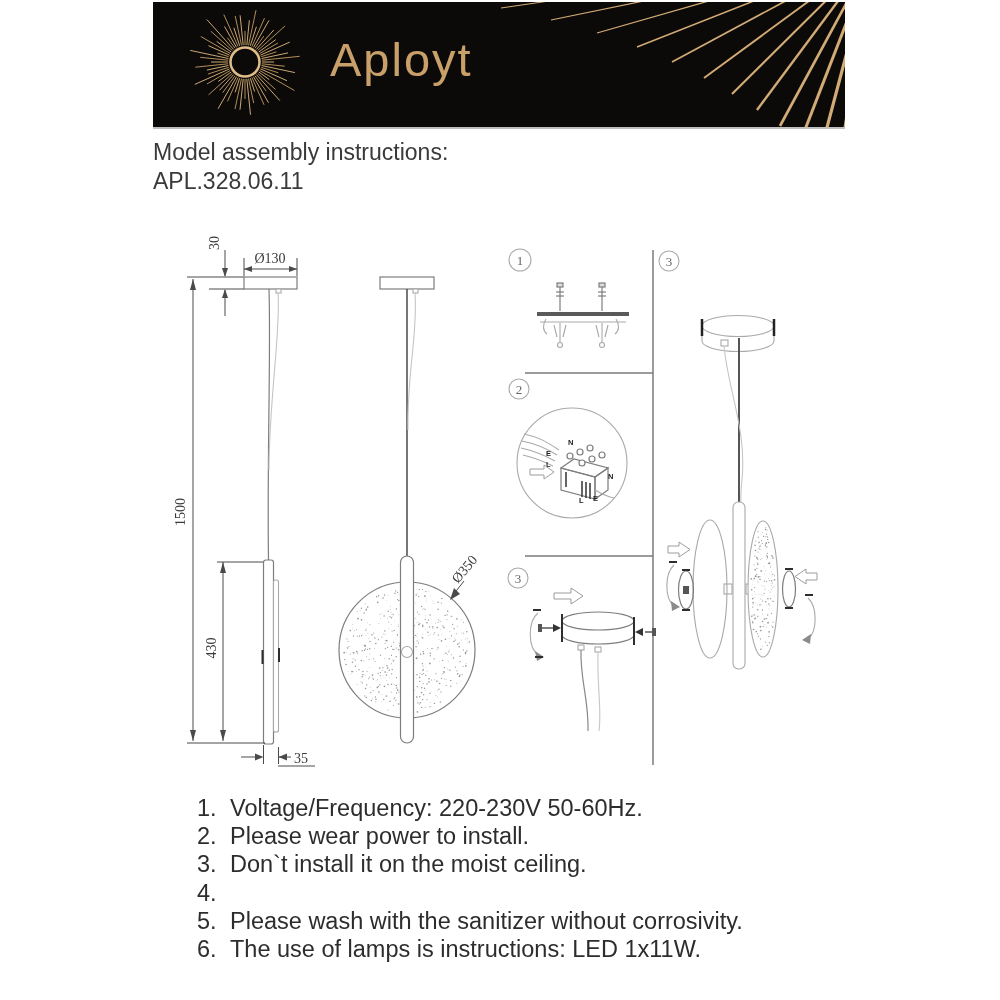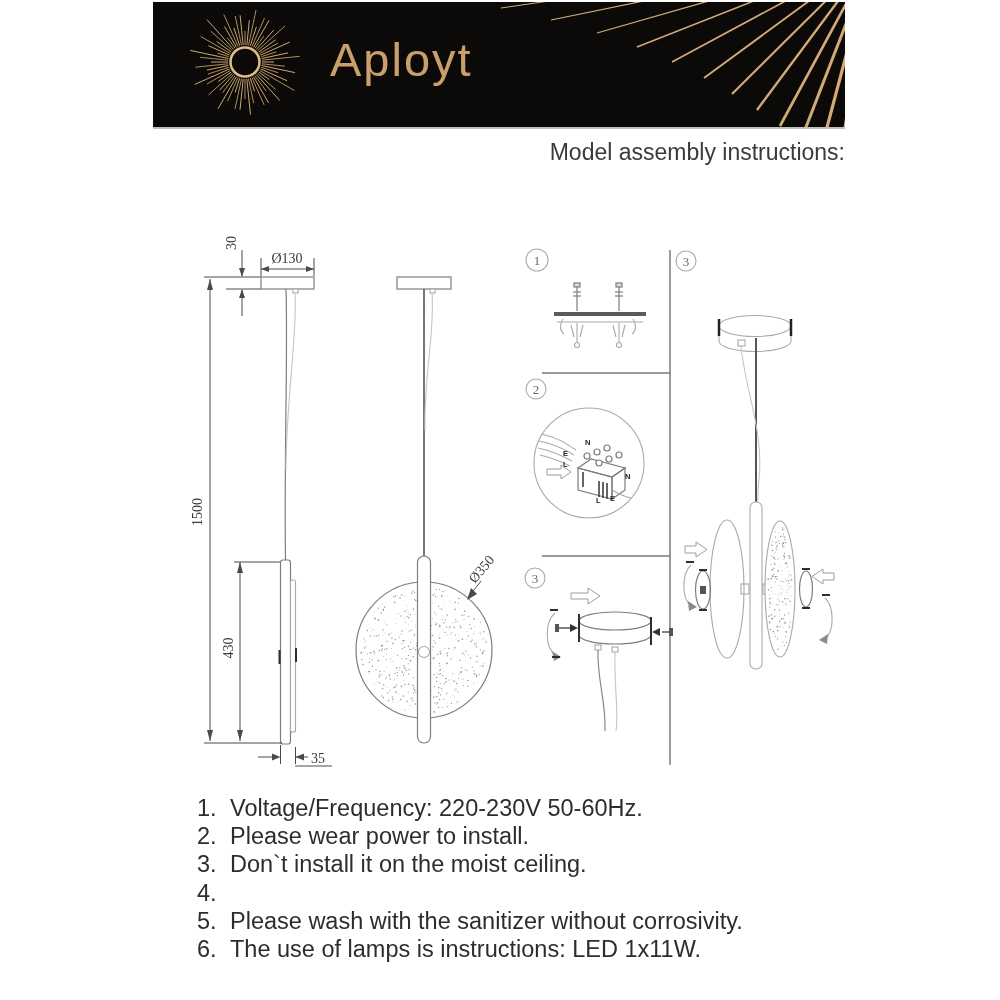--- a/index.html
+++ b/index.html
@@ -7,25 +7,25 @@
         font-family:"Liberation Sans",sans-serif;padding-left:44px;}
 
   
   .banner{position:absolute;left:153px;top:2px;width:692px;height:125px;
           background:var(--banner-bg,#0c0a08);border-bottom:2px solid #bfbfbf;overflow:hidden;}
   .banner svg{position:absolute;left:0;top:0;}
   .brand{position:absolute;left:177px;top:34px;font-size:47px;font-weight:300;
          letter-spacing:2px;color:var(--gold,#c9a06a);line-height:1;}
 
   
-  .title-block{position:absolute;left:153px;top:138px;width:692px;text-align:right;
+  .title-block{position:absolute;left:153px;top:138px;width:692px;text-align:left;
                color:#3a3a3a;font-size:23px;font-weight:500;line-height:29px;}
 
   
-  .drawing{position:absolute;left:164px;top:225px;width:700px;height:565px;}
+  .drawing{position:absolute;left:147px;top:225px;width:700px;height:565px;}
   svg text{font-family:"Liberation Serif",serif;fill:#3a3a3a;}
   .t14{font-size:14px;}
   .t13{font-size:13px;fill:#666;}
   .t7{font-size:7.5px;font-family:"Liberation Sans",sans-serif;font-weight:bold;fill:#222;}
   .s1{stroke:#4a4a4a;stroke-width:1;fill:none;}
   .s1f{fill:#4a4a4a;stroke:none;}
   .g1{stroke:#7d7d7d;stroke-width:1.2;fill:none;}
   .g1w{stroke:#7d7d7d;stroke-width:1.2;fill:#fff;}
   .g2{stroke:#a9a9a9;stroke-width:1.1;fill:none;}
   .g2w{stroke:#a9a9a9;stroke-width:1.1;fill:#fff;}
@@ -128,20 +128,21 @@
         <line x1="720" y1="-48" x2="648" y2="138" stroke-width="3"></line>
         <line x1="720" y1="-48" x2="668" y2="148" stroke-width="3.2"></line>
         <line x1="720" y1="-48" x2="688" y2="152" stroke-width="3.5"></line>
       </g>
     </svg>
     <div class="brand">Aployt</div>
   </div>
 
   <div class="title-block">
     <div>Model assembly instructions:</div>
+    <div>APL.328.06.11</div>
   </div>
 
   <div class="drawing">
   <svg width="700" height="565" viewBox="150 225 700 565">
 
     <g>
 
       <line class="s1" x1="196" y1="279" x2="196" y2="741"></line>
       <polygon class="s1f" points="193,290 196,279 199,290"></polygon>
       <polygon class="s1f" points="193,730 196,741 199,730"></polygon>

